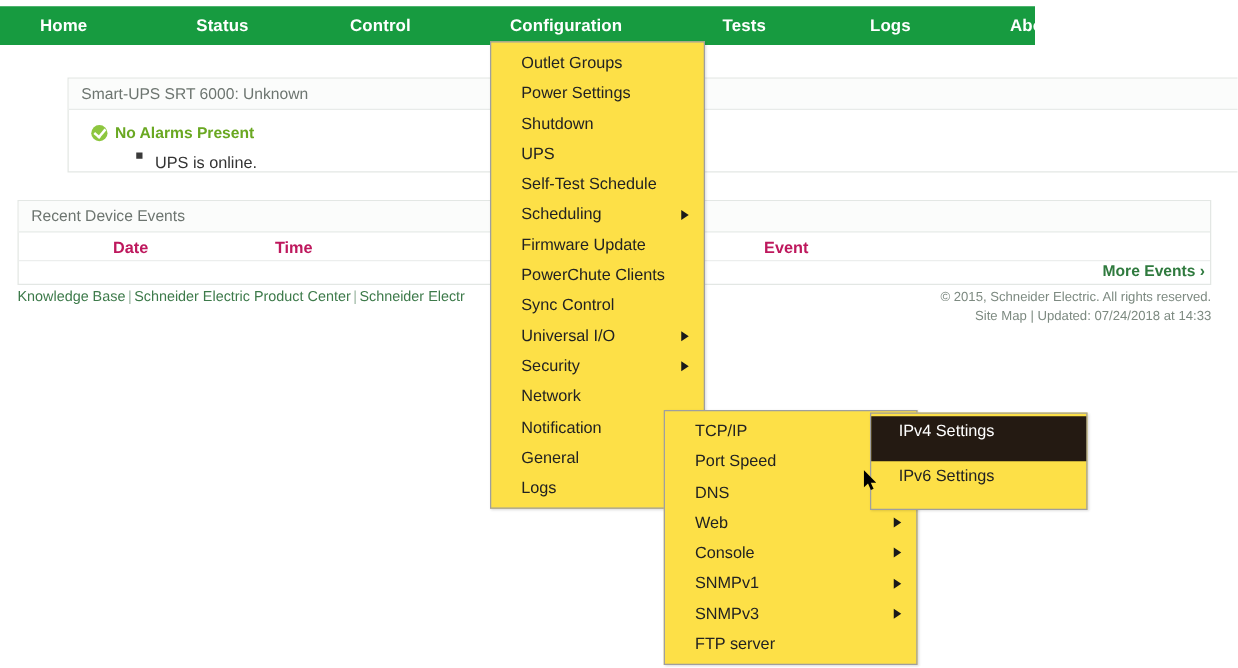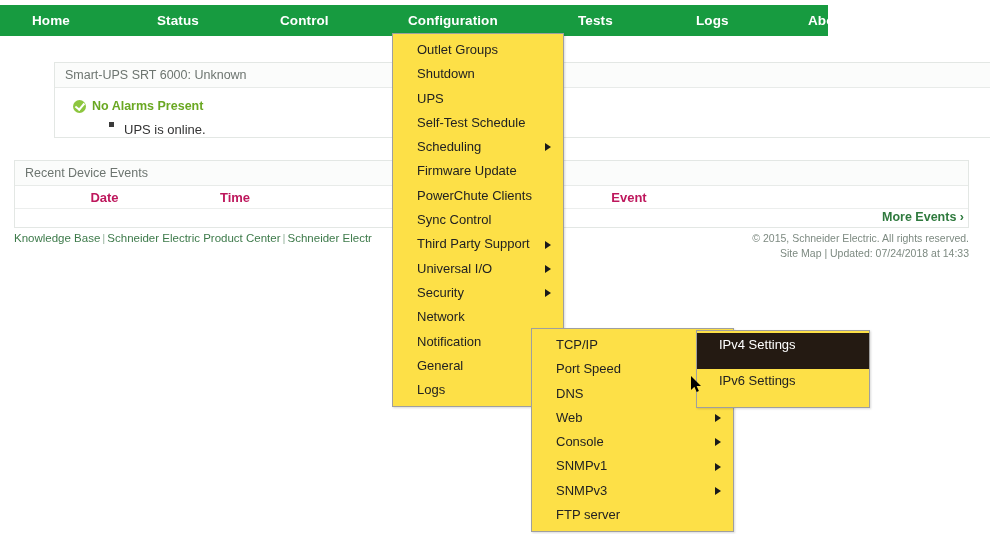--- a/index.html
+++ b/index.html
@@ -199,28 +199,28 @@
     <a>Knowledge Base</a><span class="sep">|</span><a>Schneider Electric Product Center</a><span class="sep">|</span><a>Schneider Electr</a>
   </div>
   <div id="copyright">© 2015, Schneider Electric. All rights reserved.</div>
   <div id="sitemap-line">
     <a>Site Map</a>
     <span>| Updated: 07/24/2018 at 14:33</span>
   </div>
 
   <div class="menu" id="config-menu">
     <div class="menu-item"><span>Outlet Groups</span></div>
+    <div class="menu-item"><span>Power Settings</span></div>
     <div class="menu-item"><span>Shutdown</span></div>
     <div class="menu-item"><span>UPS</span></div>
     <div class="menu-item"><span>Self-Test Schedule</span></div>
     <div class="menu-item"><span>Scheduling</span><span class="caret"></span></div>
     <div class="menu-item"><span>Firmware Update</span></div>
     <div class="menu-item"><span>PowerChute Clients</span></div>
     <div class="menu-item"><span>Sync Control</span></div>
-    <div class="menu-item"><span>Third Party Support</span><span class="caret"></span></div>
     <div class="menu-item"><span>Universal I/O</span><span class="caret"></span></div>
     <div class="menu-item"><span>Security</span><span class="caret"></span></div>
     <div class="menu-item"><span>Network</span></div>
     <div class="menu-item"><span>Notification</span></div>
     <div class="menu-item"><span>General</span></div>
     <div class="menu-item"><span>Logs</span></div>
   </div>
 
   <div class="menu" id="network-menu">
     <div class="menu-item"><span>TCP/IP</span></div>

